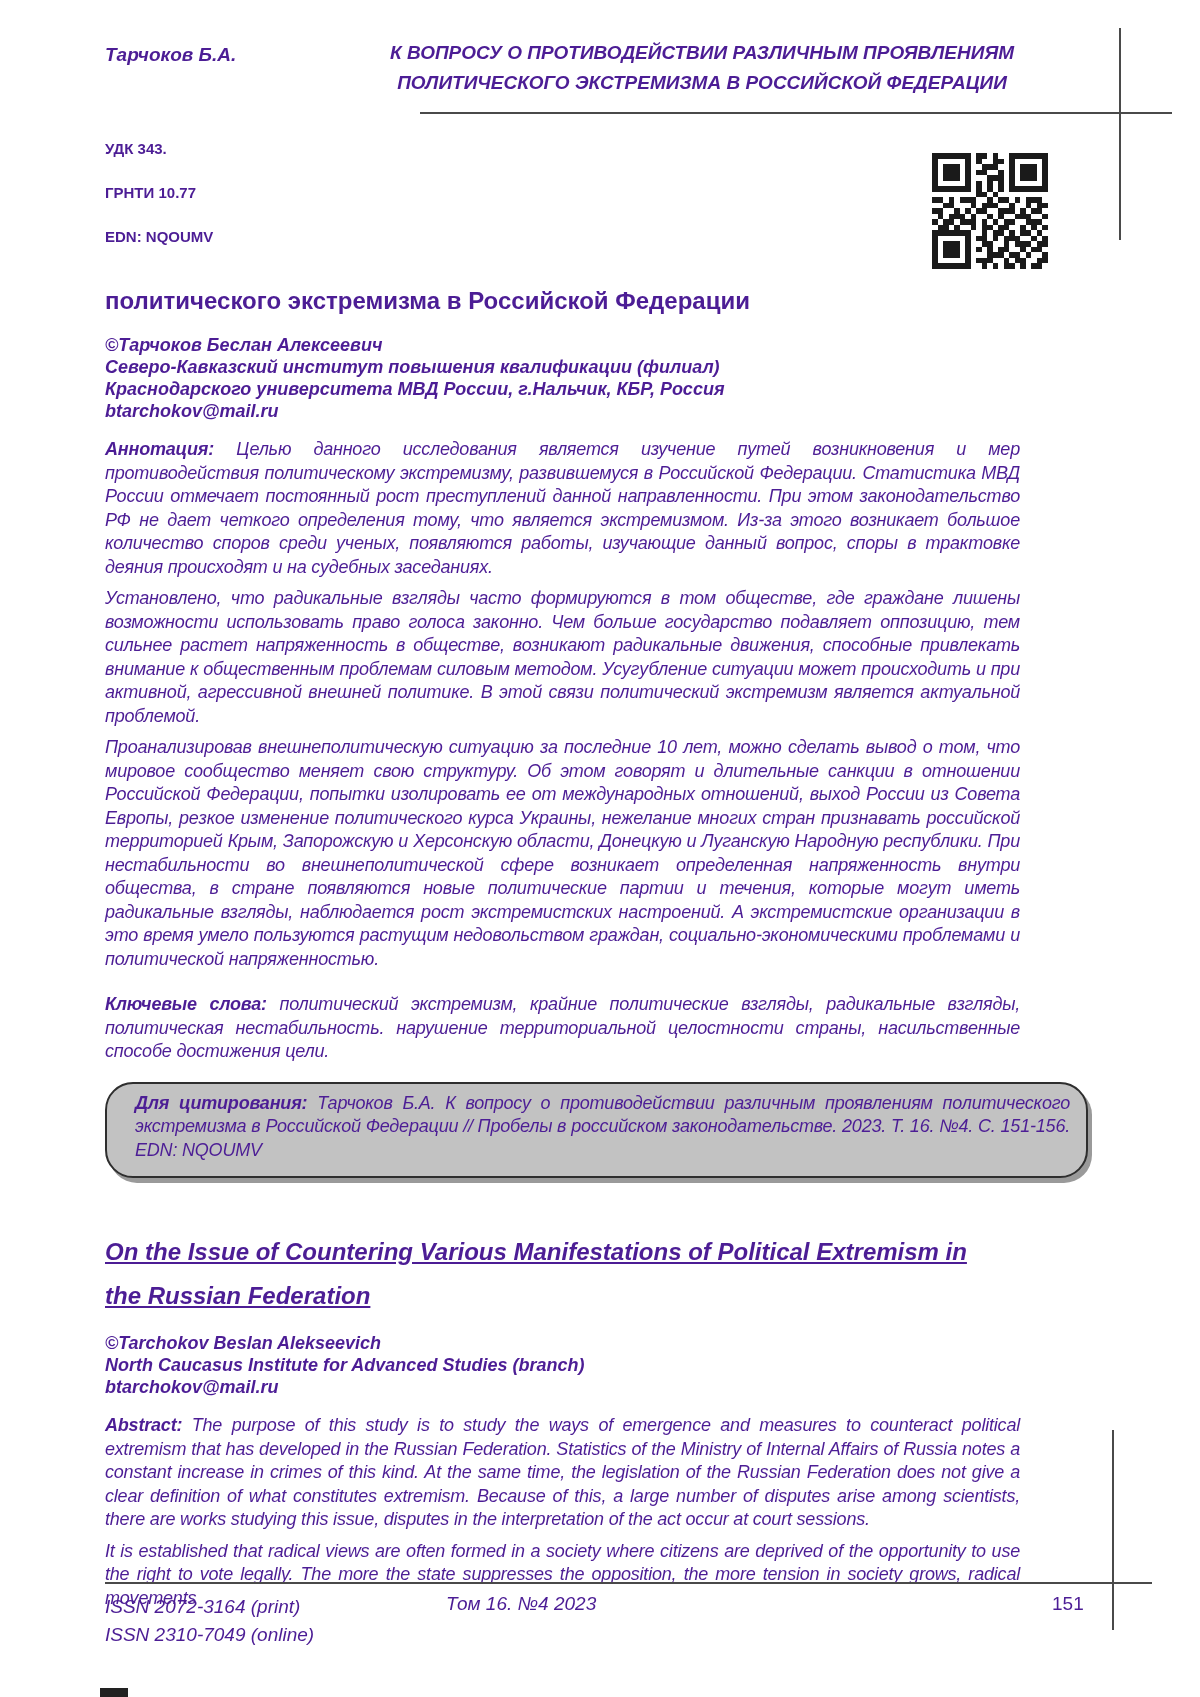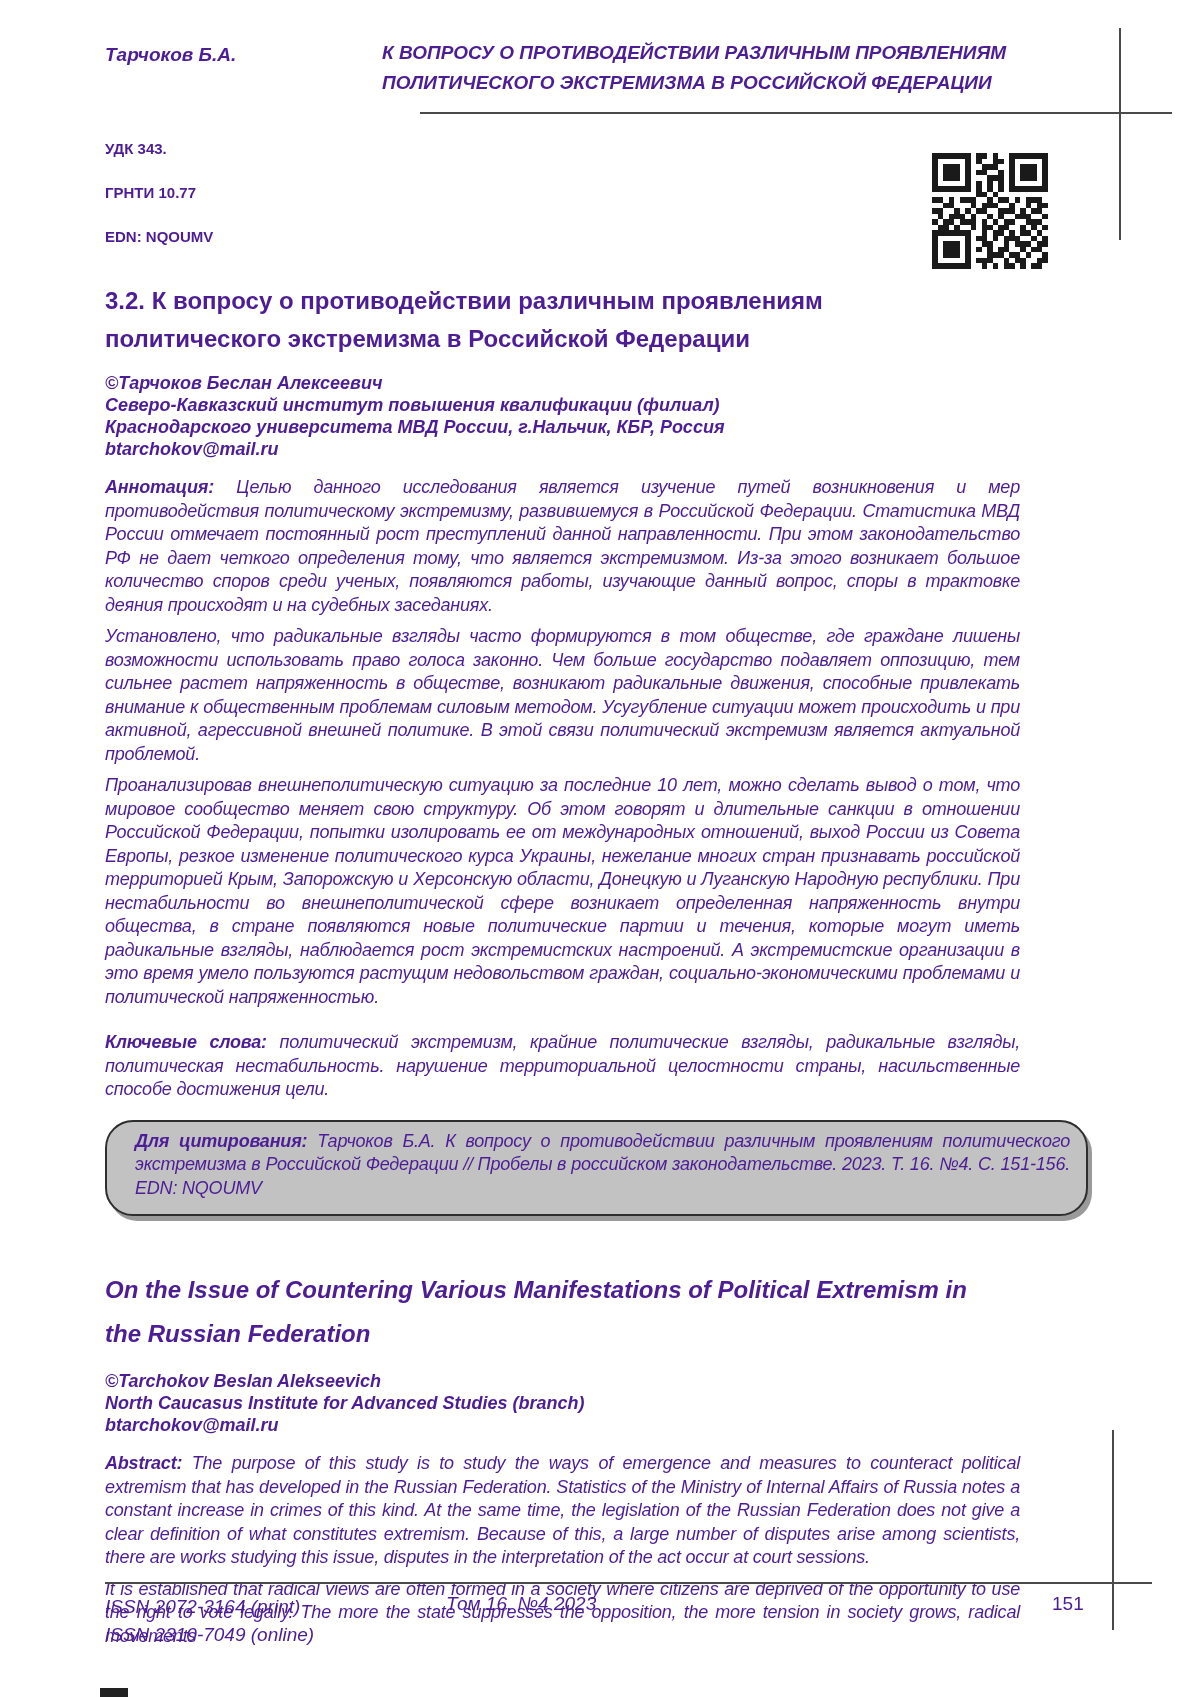--- a/index.html
+++ b/index.html
@@ -9,21 +9,21 @@
     font-family:"Liberation Sans","DejaVu Sans",sans-serif;
     color:#4c1d95;
   }
   
   .running-author {
     position:absolute; left:105px; top:44px;
     font-size:19px; font-weight:bold; font-style:italic;
   }
   .running-title {
     position:absolute; right:178px; top:38px; width:640px;
-    text-align:left; font-size:19px; font-weight:bold; font-style:italic;
+    text-align:center; font-size:19px; font-weight:bold; font-style:italic;
     line-height:30px; text-transform:uppercase;
   }
   .rule-header { position:absolute; left:420px; top:112px; width:752px; height:2px; background:#4a4a4a; }
   .vline-top   { position:absolute; left:1119px; top:28px;  width:2px; height:212px; background:#4a4a4a; }
   .vline-bottom{ position:absolute; left:1112px; top:1430px; width:2px; height:200px; background:#4a4a4a; }
   
   .meta-udk, .meta-grnti, .meta-edn {
     position:absolute; left:105px; font-size:15px; font-weight:bold;
   }
   .meta-udk { top:140px; } .meta-grnti { top:184px; } .meta-edn { top:228px; }
@@ -45,21 +45,21 @@
   .body-par .lead { font-weight:bold; }
   .gap-s { height:8px; } .gap-m { height:14px; }
   .cite-box {
     box-sizing:border-box; width:983px; margin-top:18px;
     background:#c2c2c2; border:2px solid #2e2e2e; border-radius:28px;
     padding:8px 16px 14px 28px;
     box-shadow:4px 5px 0 #9a9a9a;
   }
   .cite-box .body-par { margin:0; }
   .en-block { margin-top:52px; }
-  .en-title { font-size:24px; font-weight:bold; font-style:italic; line-height:44px; margin:0 0 14px 0; }
+  .en-title { font-size:24px; font-weight:bold; font-style:italic; line-height:44px; margin:0 0 14px 0;text-decoration:underline; }
   
   .rule-footer { position:absolute; left:105px; top:1582px; width:1047px; height:2px; background:#4a4a4a; }
   .footer-issn {
     position:absolute; left:105px; top:1593px;
     font-size:19px; font-style:italic; line-height:28px;
   }
   .footer-volume {
     position:absolute; left:446px; top:1593px;
     font-size:19px; font-style:italic;
   }
@@ -530,21 +530,20 @@
       <div class="m1"></div>
       <div></div>
       <div class="m1"></div>
       <div class="m1"></div>
       <div></div>
     </div>
 
   <div class="main">
 
     <h1 class="ru-title">
-      <div>3.2. К вопросу о противодействии различным проявлениям</div>
       <div>политического экстремизма в Российской Федерации</div>
     </h1>
 
     <div class="affil">
       <div>©Тарчоков Беслан Алексеевич</div>
       <div>Северо-Кавказский институт повышения квалификации (филиал)</div>
       <div>Краснодарского университета МВД России, г.Нальчик, КБР, Россия</div>
       <div>btarchokov@mail.ru</div>
     </div>
 

